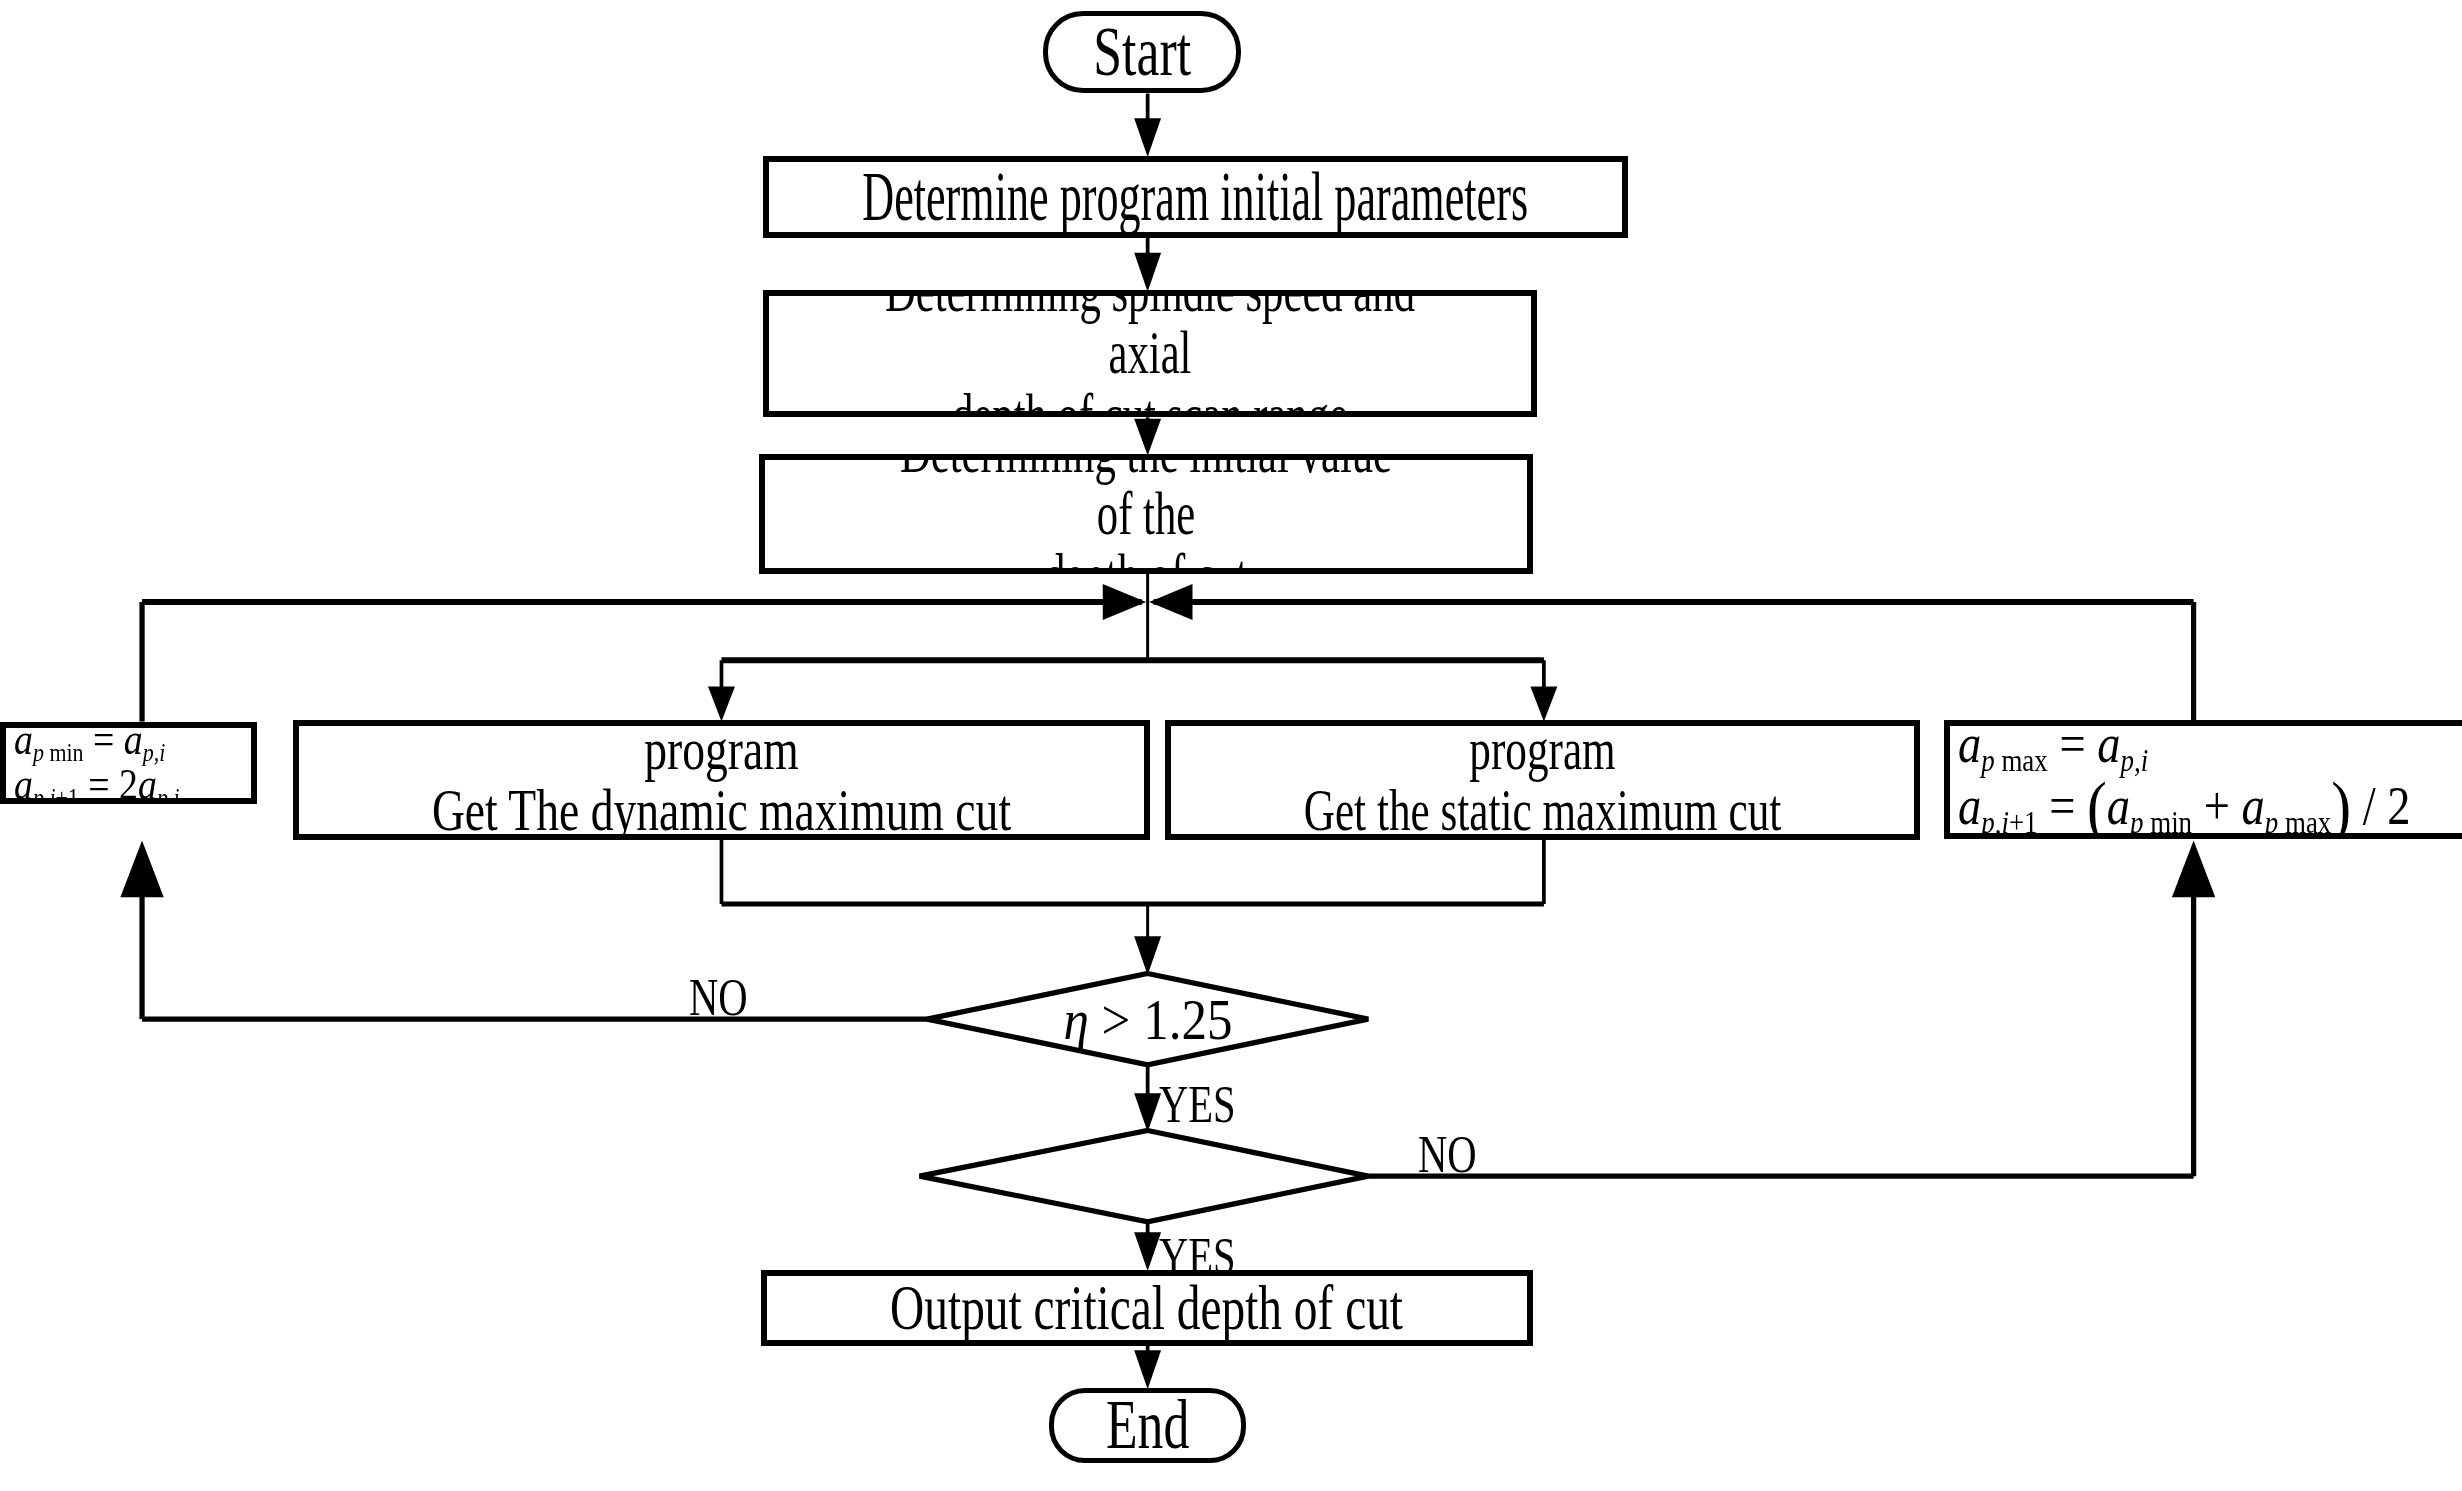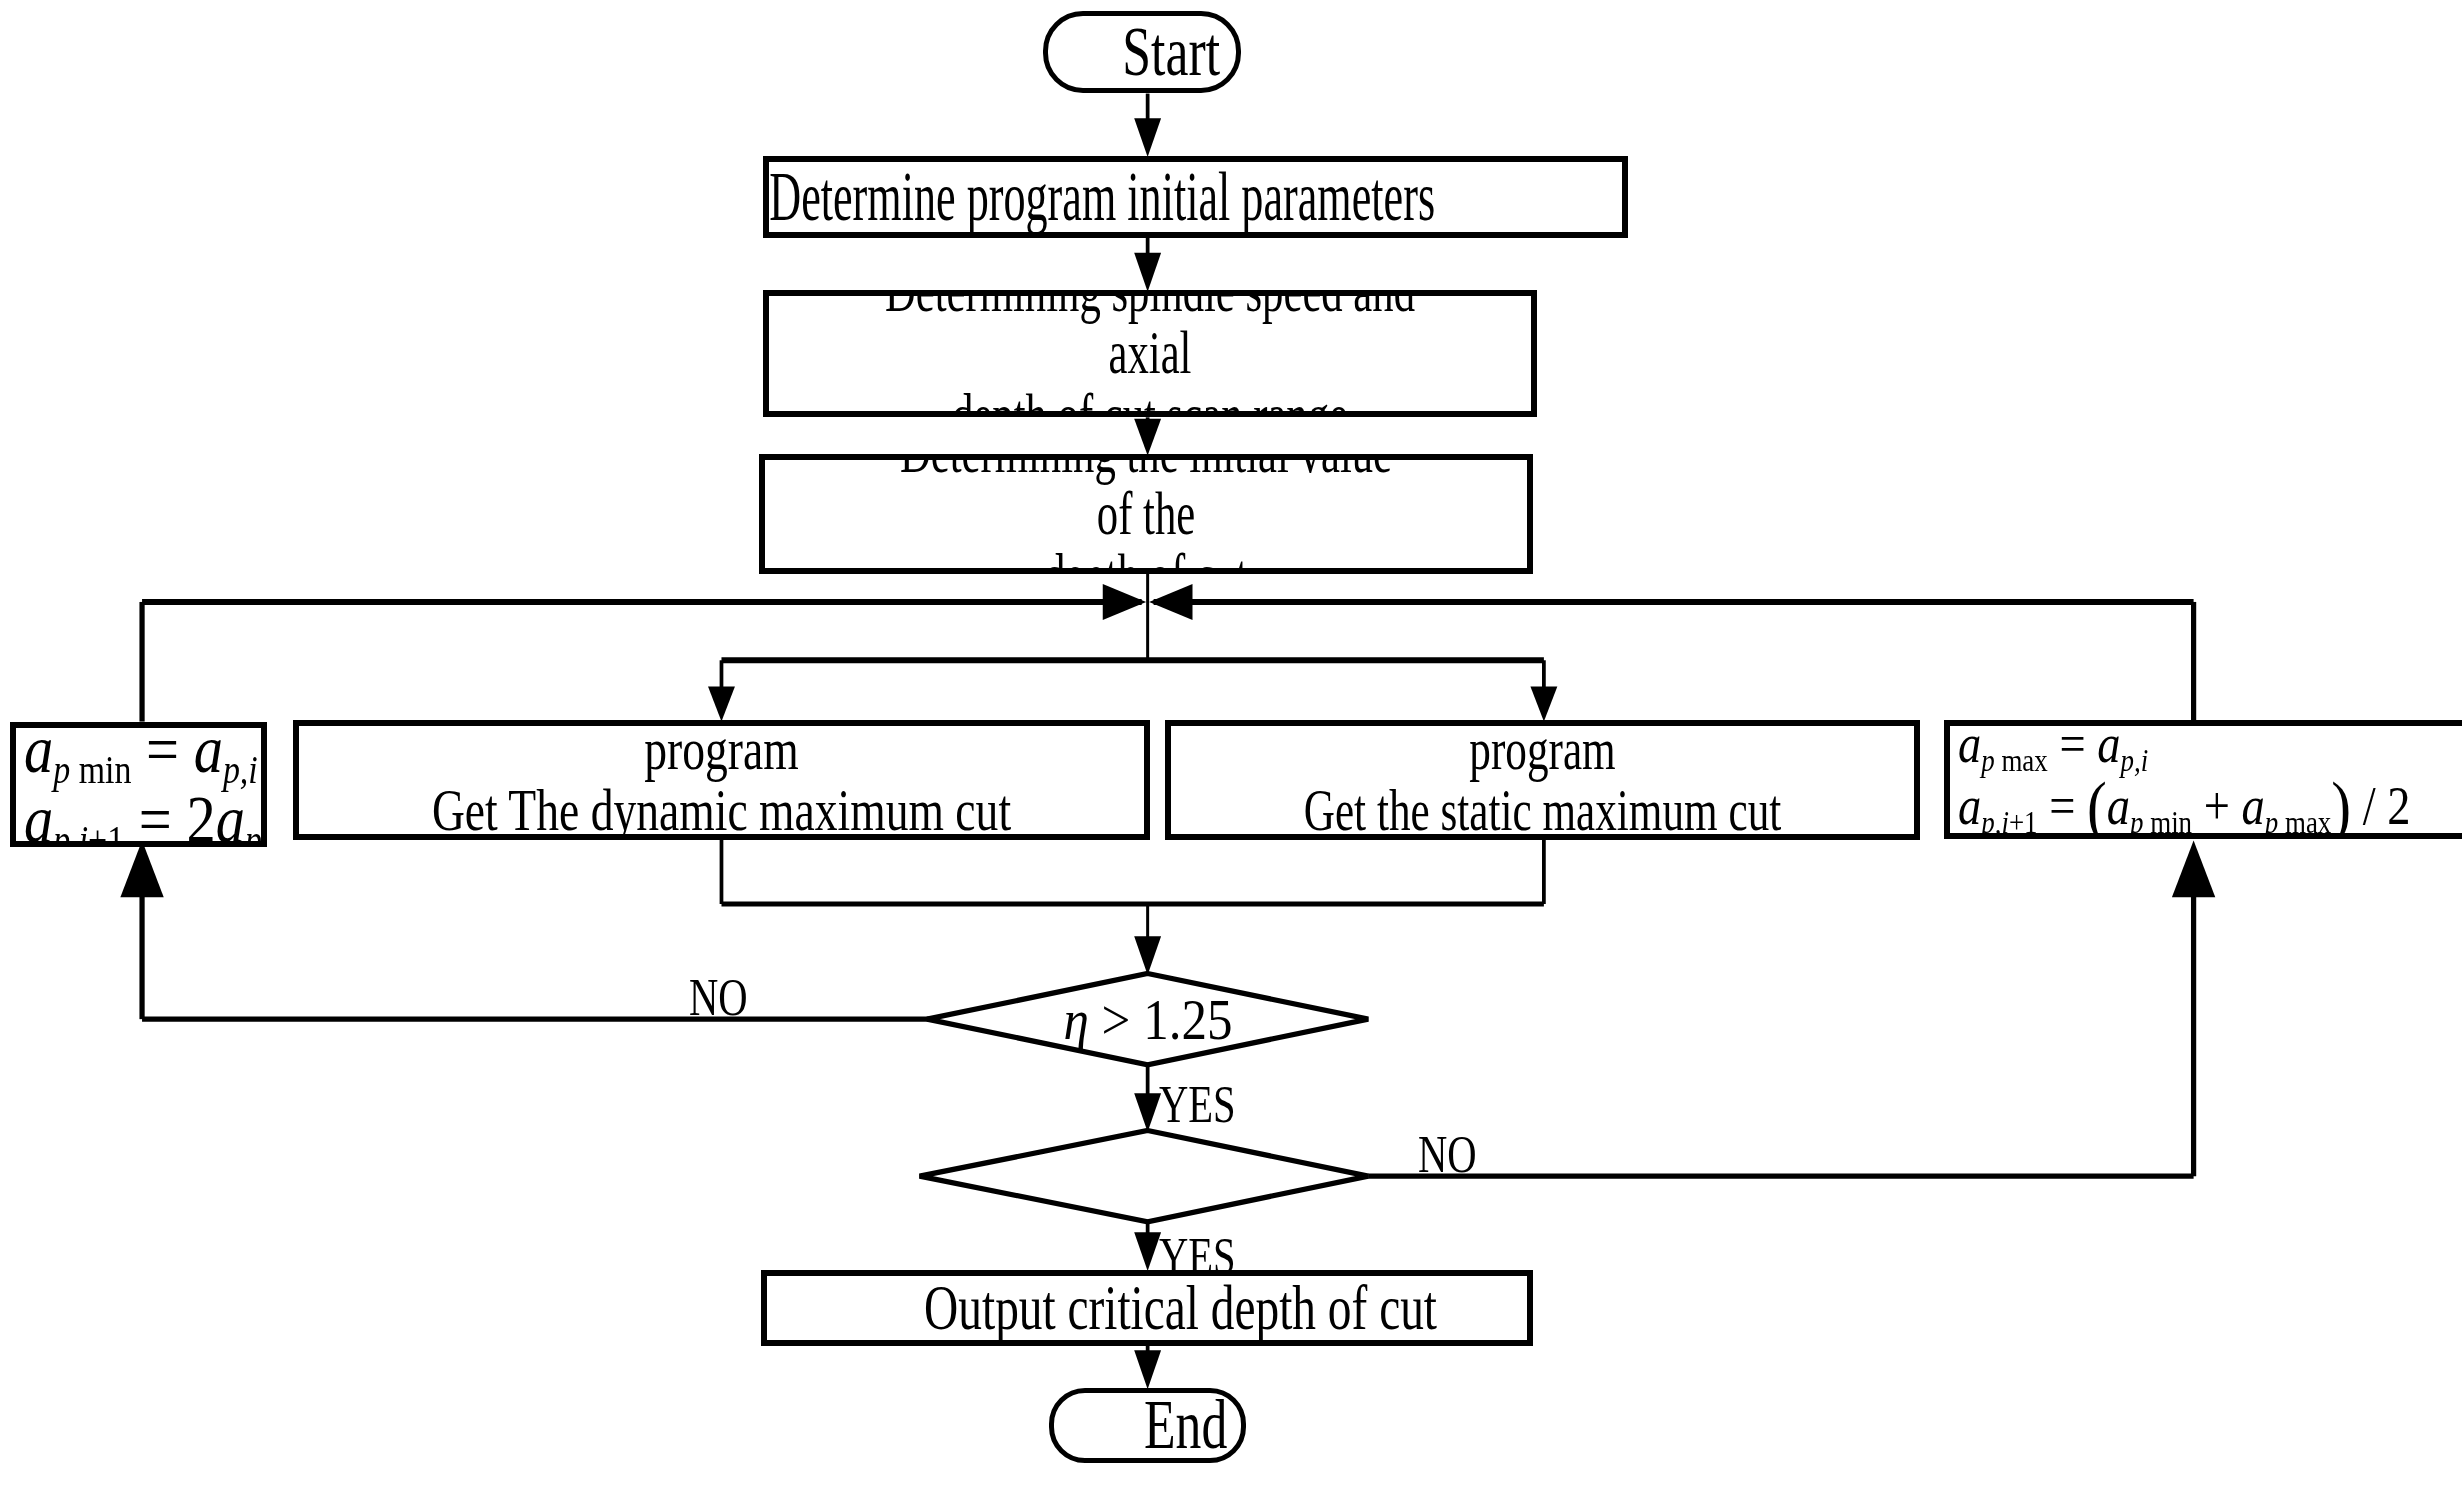--- a/index.html
+++ b/index.html
@@ -1,20 +1,20 @@
 <!DOCTYPE html>
 <html style="font-size:12px"><head>
 <meta charset="utf-8">
 <style>
   html,body{margin:0;padding:0;background:#fff}
   .canvas{position:relative;width:2462px;height:1491px;background:#ffffff;
           font-family:"Liberation Serif","DejaVu Serif",serif;color:#000;overflow:hidden}
   svg.connectors{position:absolute;left:0;top:0;display:block}
   .node{position:absolute;background:#fff;border:6px solid #000;box-sizing:border-box;
-        display:flex;align-items:center;justify-content:flex-end;overflow:hidden}
+        display:flex;align-items:center;justify-content:center;overflow:hidden}
   .terminal{border-width:5.2px;border-radius:40px}
   .txt{display:inline-block;white-space:pre-line;text-align:center;
        transform:scaleX(var(--sx,0.70));line-height:1.02}
   .formula{justify-content:flex-start;padding-left:7.5px}
   .formula .txt{text-align:left;transform-origin:left center;white-space:nowrap}
   .fline{white-space:nowrap}
   .it{font-style:italic}
   .big{font-size:1.28em;vertical-align:-0.08em}
   sub{font-size:0.58em;line-height:0;vertical-align:-0.28em}
   .dtext{position:absolute;display:flex;align-items:center;justify-content:center}
@@ -125,21 +125,21 @@
   <div class="node" style="left:293px;top:720px;width:857px;height:120px;font-size:60px">
     <span class="txt" style="--sx:0.76">Run the dynamic simulation program
 Get The dynamic maximum cut thickness</span>
   </div>
 
   <div class="node" style="left:1165px;top:720px;width:755px;height:120px;font-size:60px">
     <span class="txt" style="--sx:0.72">Run the static simulation program
 Get the static maximum cut thickness</span>
   </div>
 
-  <div class="node formula" style="left:10px;top:722px;width:257px;height:125px;font-size:68px">
+  <div class="node formula" style="left:0;top:722px;width:257px;height:82px;font-size:44px">
     <div class="txt" style="--sx:0.86">
       <div class="fline"><span class="it">a</span><sub><span class="it">p</span><span> min</span></sub><span> = </span><span class="it">a</span><sub><span class="it">p,i</span></sub></div>
       <div class="fline"><span class="it">a</span><sub><span class="it">p,i</span><span>+1</span></sub><span> = 2</span><span class="it">a</span><sub><span class="it">p,i</span></sub></div>
     </div>
   </div>
 
   <div class="node formula" style="left:1944px;top:720px;width:602px;height:119px;font-size:54px">
     <div class="txt" style="--sx:0.86">
       <div class="fline"><span class="it">a</span><sub><span class="it">p</span><span> max</span></sub><span> = </span><span class="it">a</span><sub><span class="it">p,i</span></sub></div>
       <div class="fline"><span class="it">a</span><sub><span class="it">p,i</span><span>+1</span></sub><span> = </span><span class="big">(</span><span class="it">a</span><sub><span class="it">p</span><span> min</span></sub><span> + </span><span class="it">a</span><sub><span class="it">p</span><span> max</span></sub><span class="big">)</span><span> / 2</span></div>

